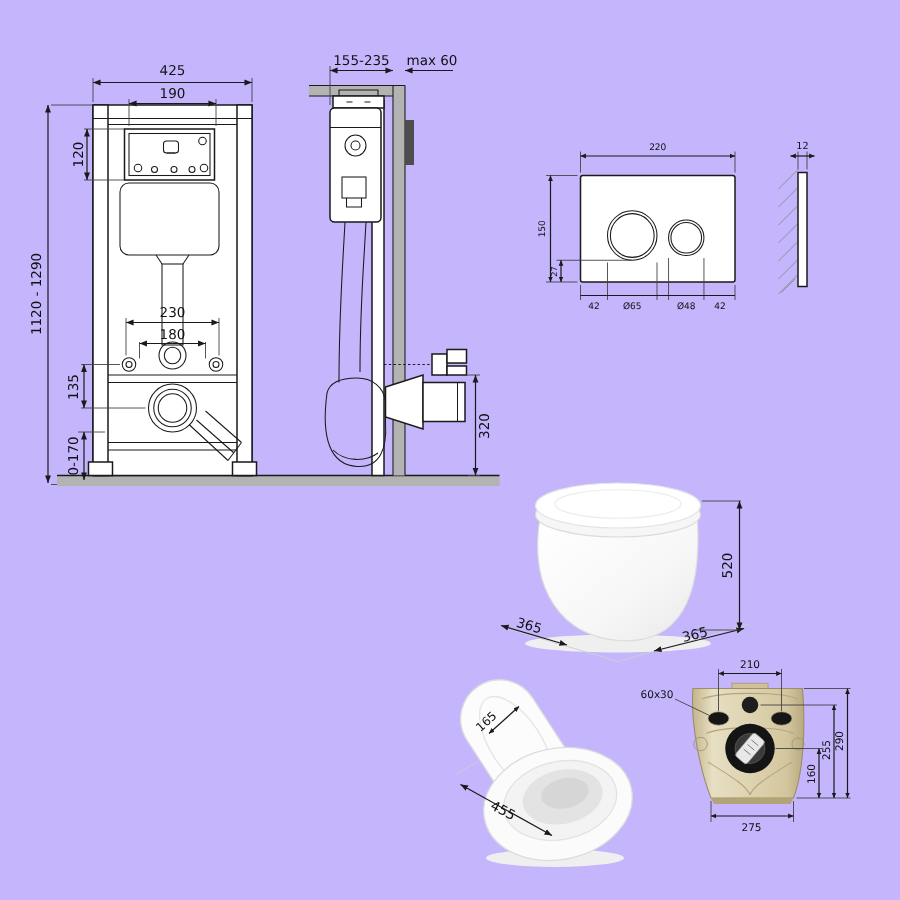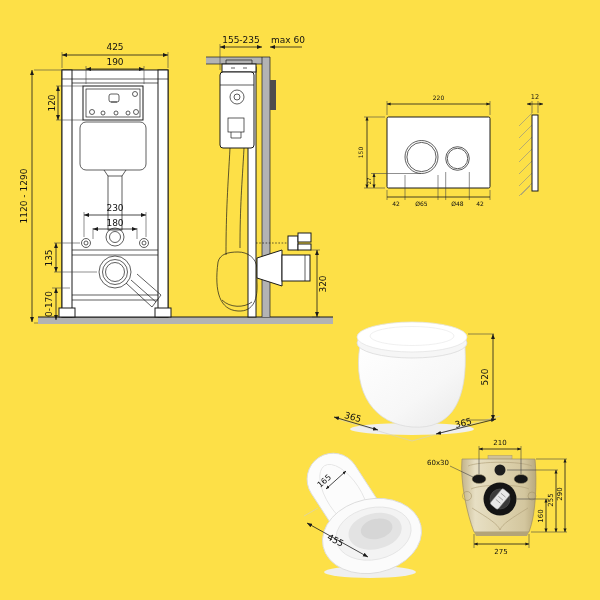--- a/index.html
+++ b/index.html
@@ -1,16 +1,16 @@
 <!DOCTYPE html>
 <html><head>
 <meta charset="utf-8">
 <style>
   html,body{margin:0;padding:0;background:#ffffff;}
-  .stage{position:relative;width:600px;height:600px;background:#fde047;overflow:hidden;
+  .stage{position:relative;width:600px;height:600px;background:#c4b5fd;overflow:hidden;
          font-family:"DejaVu Sans", sans-serif;}
   svg text{font-family:"DejaVu Sans", sans-serif;fill:#111;}
   .ln   {stroke:#1a1a1a;stroke-width:1;fill:none;}
   .lnt  {stroke:#1a1a1a;stroke-width:0.7;fill:none;}
   .lnw  {stroke:#1a1a1a;stroke-width:1;fill:#ffffff;}
   .ext  {stroke:#444;stroke-width:0.6;fill:none;}
   .dim  {stroke:#1a1a1a;stroke-width:0.8;fill:none;}
   .gray {fill:#b3b3b3;stroke:none;}
   .dtxt {font-size:9px;}
   .dtxtS{font-size:6px;}

